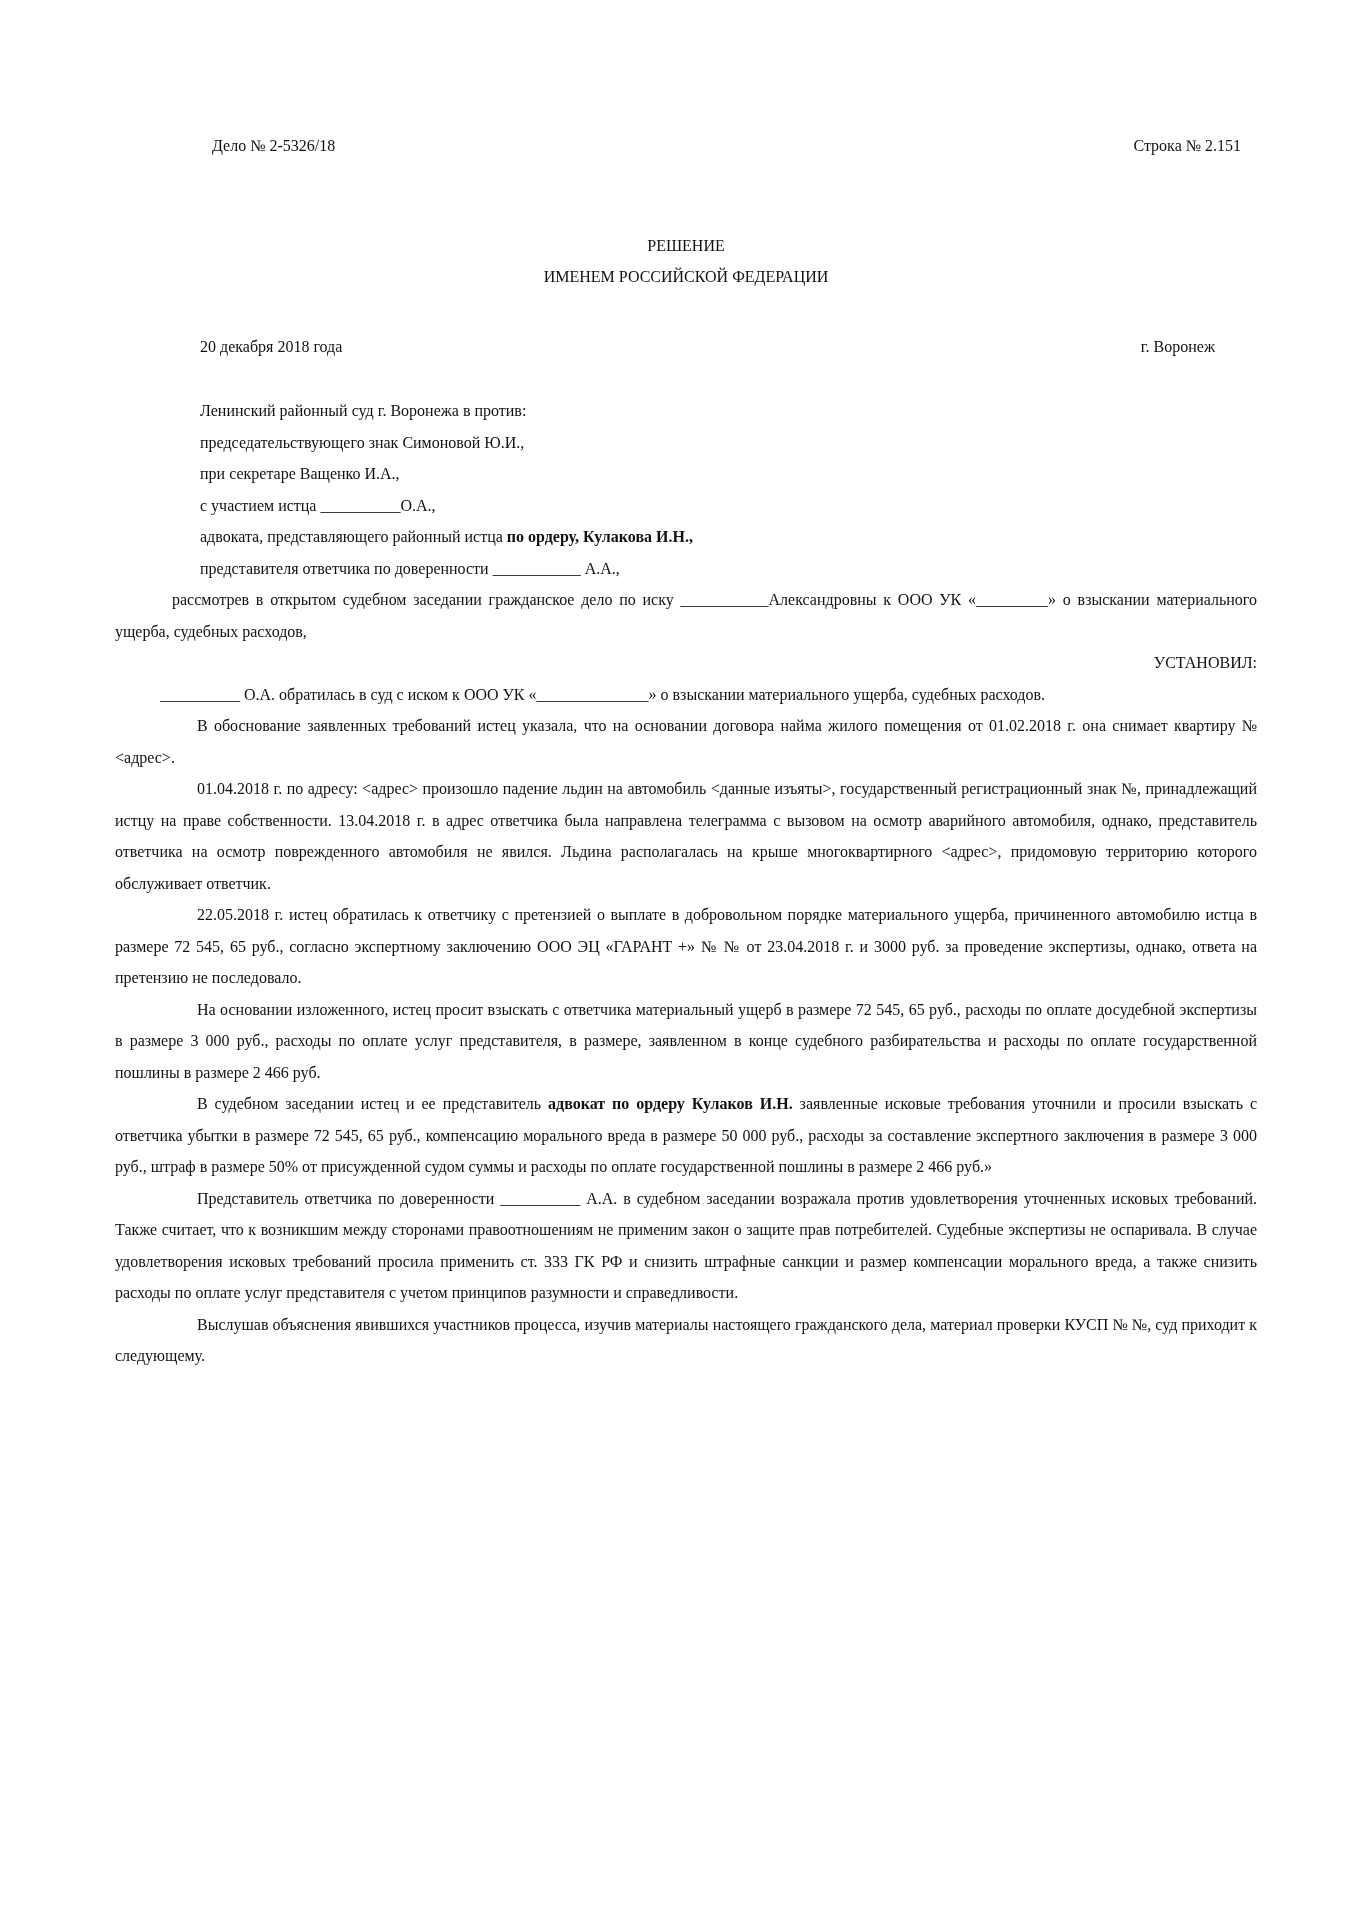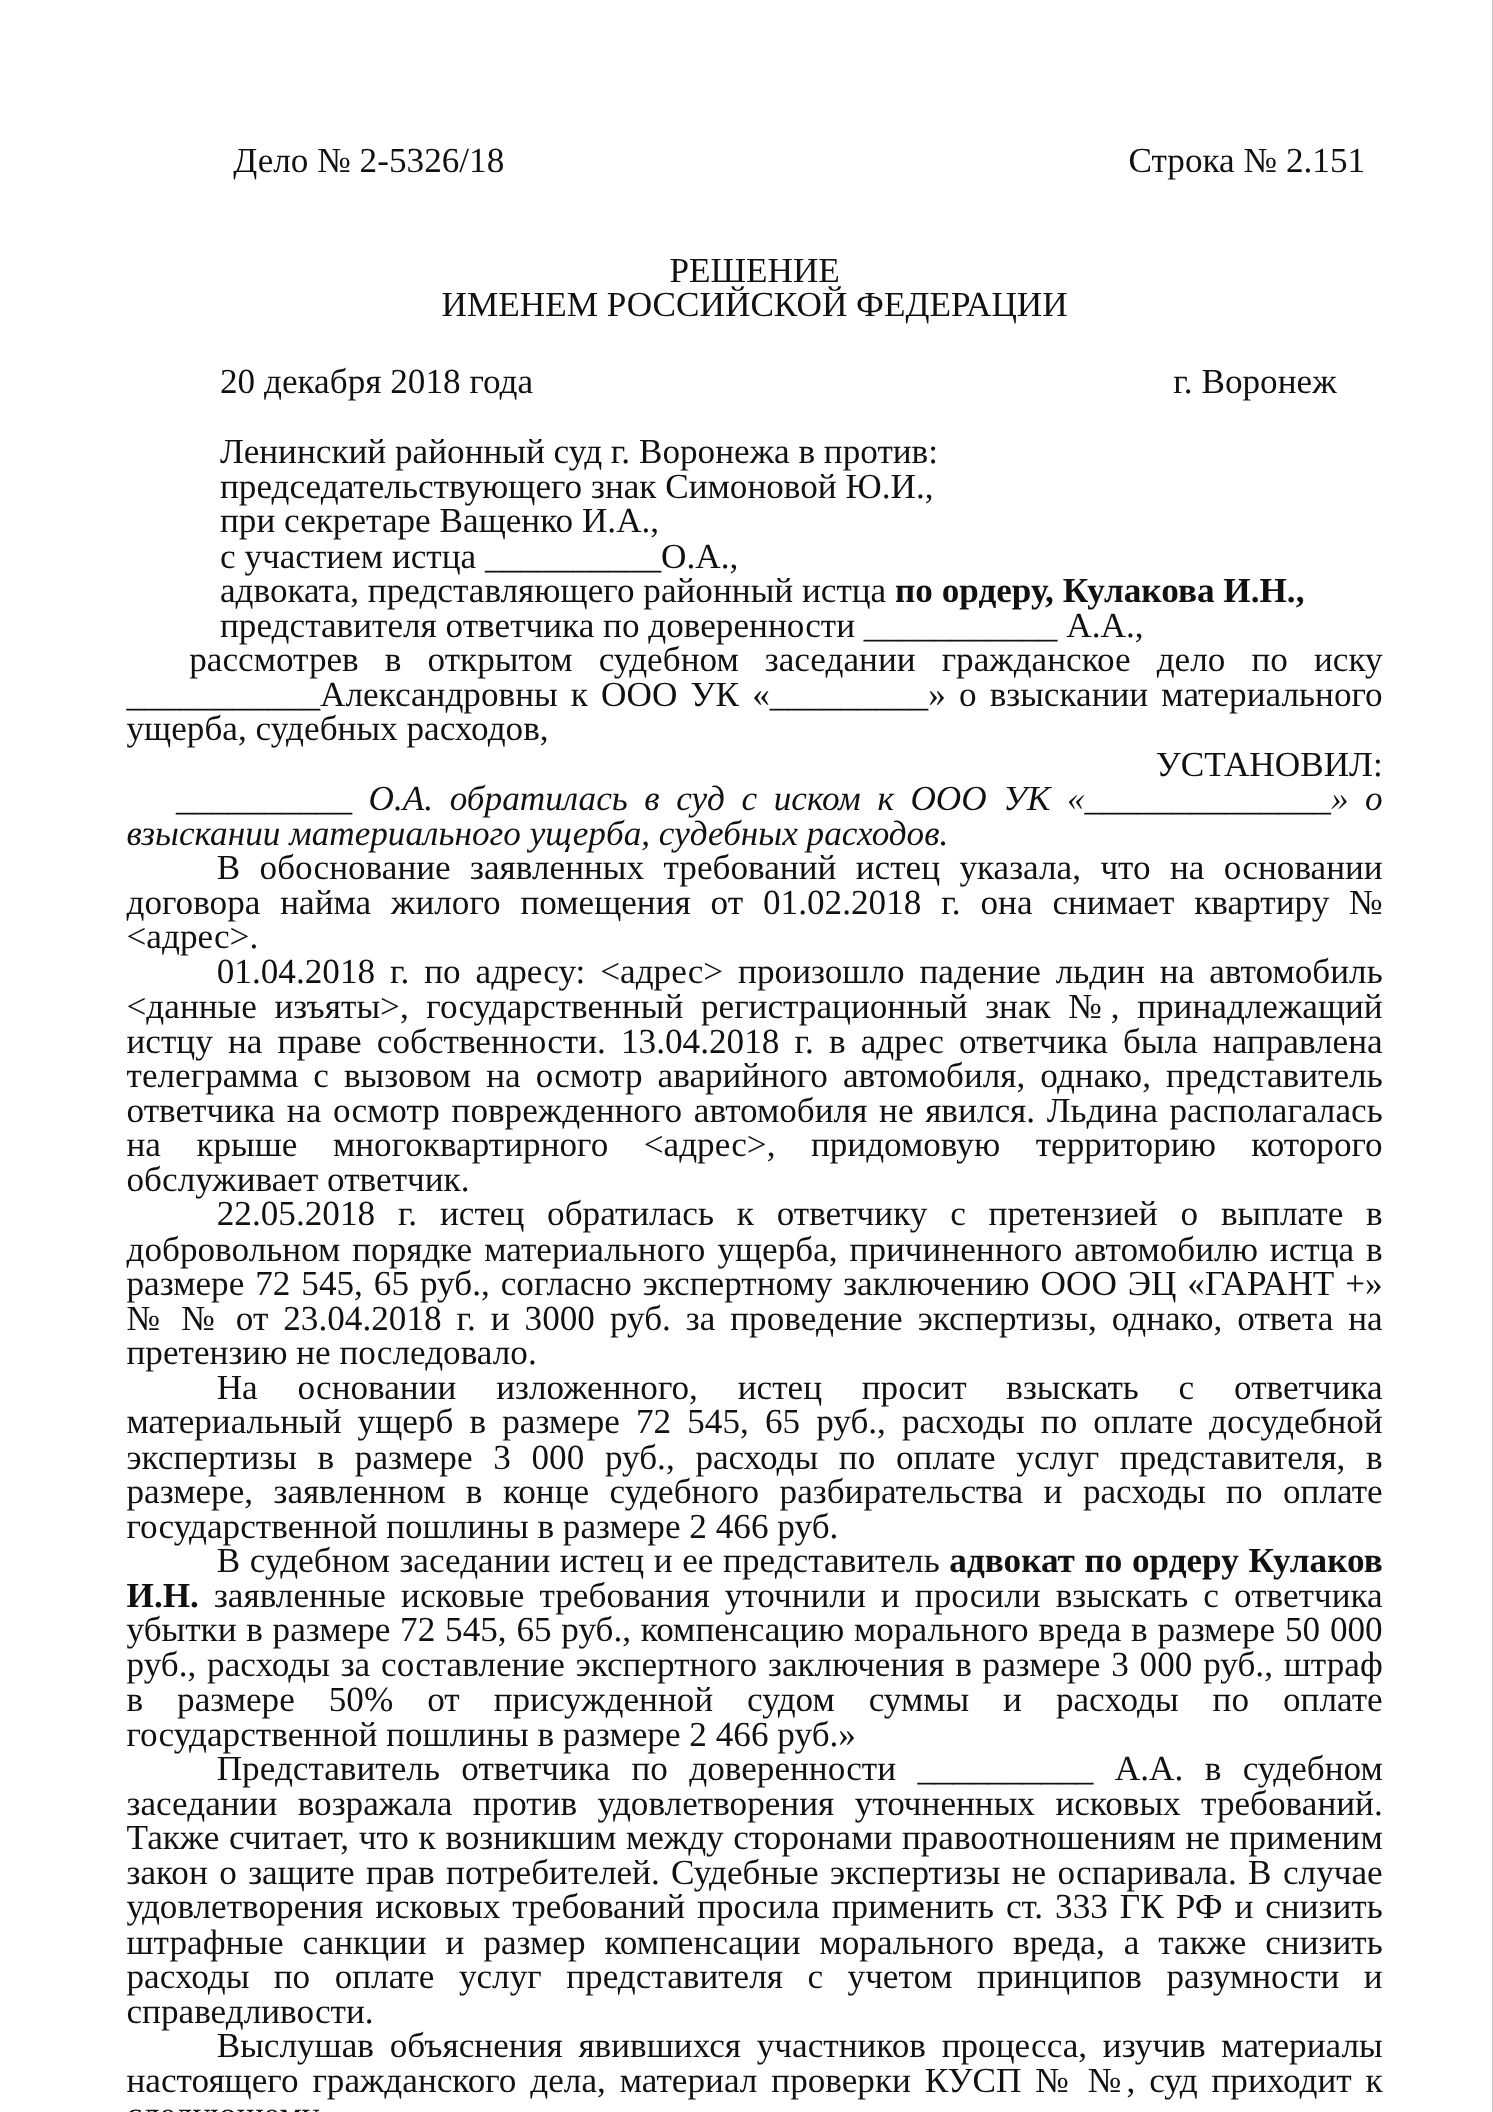--- a/index.html
+++ b/index.html
@@ -3,21 +3,21 @@
 <meta charset="utf-8">
 <style>
   html, body { margin: 0; padding: 0; background: #888; }
   .page {
     width: 1357px;
     height: 1920px;
     margin: 0 auto;
     background: #ffffff;
     color: #111111;
     font-family: "Liberation Serif", "DejaVu Serif", serif;
-    font-size: 32px;
+    font-size: 16px;
     line-height: 31.5px;
     overflow: hidden;
     box-sizing: border-box;
   }
   .sheet {
     box-sizing: border-box;
     width: 100%;
     height: 100%;
     padding: 130px 100px 0 115px;
   }
@@ -40,21 +40,21 @@
   }
   .dateline .date { margin-left: 85px; }
   .dateline .city { margin-right: 42px; }
   .intro { margin-top: 33px; }
   p { margin: 0; }
   .iline { padding-left: 85px; }
   .para {
     text-align: justify;
     text-indent: 82px;
   }
-  .para.indent-small  { text-indent: 45px; font-style: italic; }
+  .para.indent-small  { text-indent: 45px; }
   .para.indent-medium { text-indent: 57px; }
   .heading-center { text-align: right; }
   b { font-weight: bold; }
 </style>
 </head>
 <body>
 
 <div class="page">
   <div class="sheet">
 

